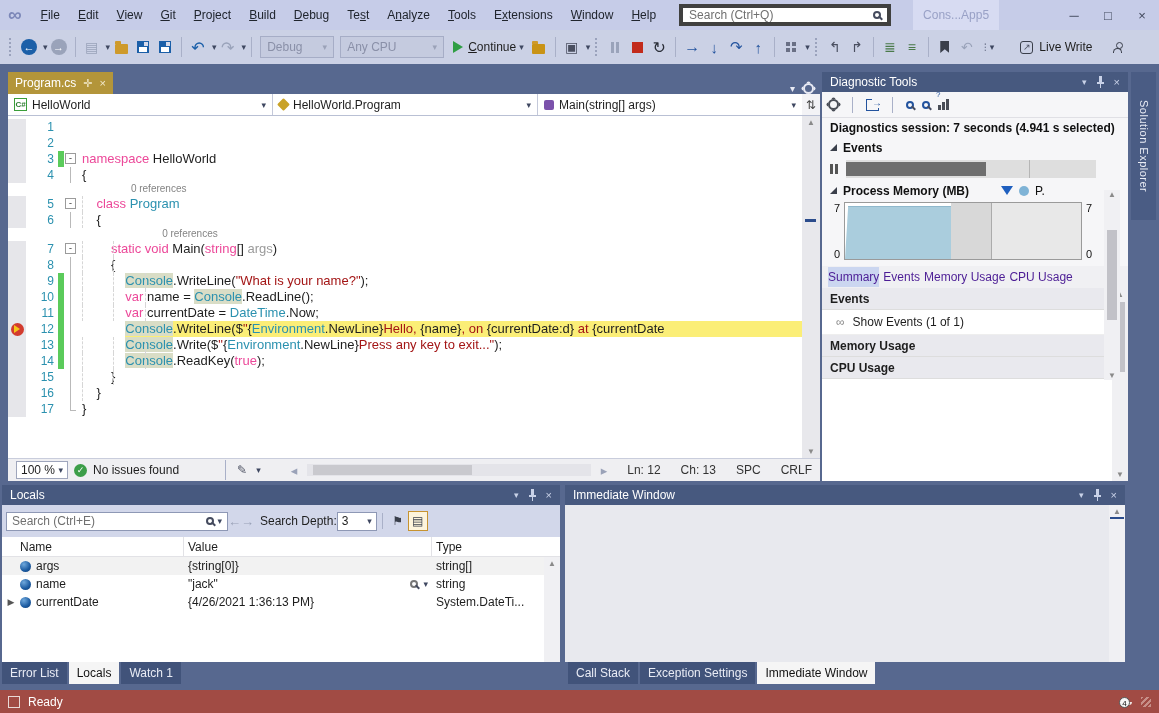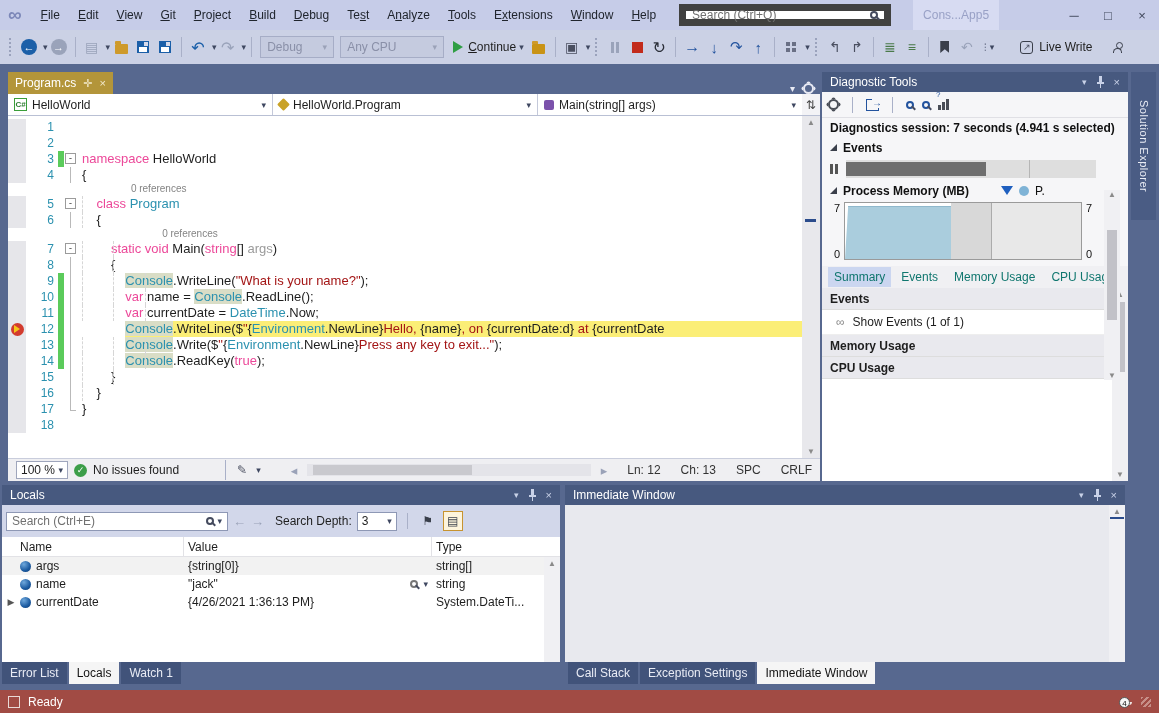--- a/index.html
+++ b/index.html
@@ -7,21 +7,21 @@
   body{position:relative;background:#57688F;font-size:12px;color:#1E1E1E}
   .abs{position:absolute}
   .flex{display:flex;align-items:center}
   .sep{width:1px;height:20px;background:#A9B0C8;margin:0 5px}
   .dd{color:#3E4760;font-size:9px;margin-left:3px}
   
   #titlebar{left:0;top:0;width:1159px;height:30px;background:#C6CCE8;display:flex;align-items:center}
   #vslogo{font-size:19px;color:#7C87B8;font-weight:bold;margin:0 10px 0 8px}
   .menu-item{padding:4px 9px;color:#20252E;cursor:default}
   .menu-item u{text-decoration:underline}
-  #qsearch{width:212px;height:22px;background:#fff;border:7px solid #404040;margin-left:14px;display:flex;align-items:center;padding:0 6px;color:#707070}
+  #qsearch{width:212px;height:22px;background:#fff;border:4px solid #404040;margin-left:14px;display:flex;align-items:center;padding:0 6px;color:#707070}
   #qsearch .ph{flex:1}
   #apptitle{margin-left:22px;background:#D7DBF2;color:#99A1C6;padding:4px 10px;height:30px;display:flex;align-items:center}
   #winbtns{margin-left:auto;display:flex}
   .wbtn{width:34px;height:30px;display:flex;align-items:center;justify-content:center;color:#41485C;font-size:13px}
   
   .mag{display:inline-block;width:8px;height:8px;border:2px solid #454B5E;border-radius:50%;position:relative}
   .mag::after{content:"";position:absolute;width:5px;height:2px;background:#454B5E;right:-4px;bottom:-2px;transform:rotate(45deg)}
   
   #toolbar{left:0;top:30px;width:1159px;height:34px;background:#CBD1E5;display:flex;align-items:center;padding-left:4px}
   .grip{width:4px;height:18px;border-left:2px dotted #9AA2BC;margin:0 5px}
@@ -117,40 +117,40 @@
   #memhdr .funnel{width:0;height:0;border-left:6px solid transparent;border-right:6px solid transparent;border-top:9px solid #1F5FBF;margin-left:26px}
   #memhdr .legdot{width:10px;height:10px;border-radius:50%;background:#7FB3D6}
   #memchart{height:66px;display:flex;padding:2px 8px 6px 8px;margin-right:24px;flex:none}
   .ylab{width:14px;display:flex;flex-direction:column;justify-content:space-between;font-size:11px;color:#111;text-align:center}
   #memplot{flex:1;border:1px solid #9A9A9A;position:relative;background:#fff}
   #memplot .blue{position:absolute;left:0;top:3px;bottom:0;background:#AACDDD;clip-path:polygon(0 100%,3% 0,100% 0,100% 100%);border-top:1px solid #8FB8CC}
   #memplot .selg{position:absolute;top:0;bottom:0;background:#D8D8D8}
   #memplot .restg{position:absolute;top:0;bottom:0;right:0;background:#E8E8E8;border-left:1px solid #ABABAB}
   #cpuhdr{border-top:1px solid #D5D5DA;border-bottom:1px solid #D5D5DA}
   #diagtabs{height:22px;display:flex;align-items:center;gap:4px;padding:0 6px;flex:none;background:#F0F0F3}
-  .dtab{padding:3px 6px;color:#0f766e}
+  .dtab{padding:3px 0;color:#4c1d95}
   .dtab.active{background:#CBD6F0}
   #summary{flex:1;overflow:hidden;position:relative;background:#fff}
   .sumhdr{height:22px;background:#E9E9EE;display:flex;align-items:center;padding:0 8px;font-weight:bold;border-bottom:1px solid #DDD}
   .sumitem{height:25px;display:flex;align-items:center;gap:8px;padding:0 8px 0 14px;border-bottom:1px solid #EEE;background:#fff}
   .cam{width:13px;height:10px;background:#4A4E57;border-radius:2px;position:relative}
   .cam::after{content:"";position:absolute;left:4px;top:2px;width:5px;height:5px;border-radius:50%;background:#fff}
   .chain{color:#8A8A8A;font-size:12px}
   .vsb{position:absolute;right:0;width:16px;background:#F0F0F3}
   .vsb .ar{position:absolute;left:0;width:16px;text-align:center;color:#8A8A8A;font-size:8px}
   .vsb .th{position:absolute;left:3px;width:10px;background:#C2C2C8}
   #chartsb{right:8px;top:118px;width:16px;height:190px;position:absolute;background:#F0F0F3}
   
   #solstrip{left:1128px;top:64px;width:31px;height:626px}
   #soltab{margin-top:8px;margin-left:3px;width:25px;height:148px;background:#4A5C84;color:#E9ECF5;display:flex;align-items:center;justify-content:center}
   #soltab span{writing-mode:vertical-rl;font-size:11px;letter-spacing:.5px}
   
   .bpanel{display:flex;flex-direction:column;background:#F0F0F3}
   #locals{left:2px;top:485px;width:558px;height:177px}
-  #lbar{height:32px;background:#D2D7EA;display:flex;align-items:center;padding:15px 4px;gap:5px;flex:none}
+  #lbar{height:32px;background:#D2D7EA;display:flex;align-items:center;padding:15px 4px;flex:none}
   #lsearch{width:222px;height:19px;background:#fff;border:1px solid #8E98B5;display:flex;align-items:center;padding:0 5px;color:#707070}
   #lsearch .ph{flex:1}
   .navarrow{color:#9AA2B8;font-size:13px}
   #depthdd{width:40px;height:19px;background:#fff;border:1px solid #8E98B5;display:flex;align-items:center;padding:0 4px}
   #depthdd .dd{margin-left:auto}
   .ltool{width:20px;height:20px;display:flex;align-items:center;justify-content:center;color:#3A3F4B;font-size:12px}
   .ltool.togg{border:1px solid #C79330;background:#FDF4DC}
   #ltable{flex:1;background:#fff;display:flex;flex-direction:column;position:relative;overflow:hidden}
   .lrow{height:18px;display:flex;align-items:center;flex:none}
   .lrow.hdr{height:20px;border-bottom:1px solid #E2E2E6;color:#1E1E1E}
@@ -375,21 +375,20 @@
         <div class="cline"><div class="m-bp"></div><div class="m-num">8</div><div class="m-chg"></div><div class="m-out vline"></div><div class="codewrap"><span class="guide" style="left: 4px;"></span><span class="guide" style="left: 35.25px;"></span><span class="run"><span class="p">        {</span></span></div></div>
         <div class="cline"><div class="m-bp"></div><div class="m-num">9</div><div class="m-chg on"></div><div class="m-out vline"></div><div class="codewrap"><span class="guide" style="left: 4px;"></span><span class="guide" style="left: 35.25px;"></span><span class="guide" style="left: 66.5px;"></span><span class="run"><span class="p">            </span><span class="th">Console</span><span class="p">.WriteLine(</span><span class="s">"What is your name?"</span><span class="p">);</span></span></div></div>
         <div class="cline"><div class="m-bp"></div><div class="m-num">10</div><div class="m-chg on"></div><div class="m-out vline"></div><div class="codewrap"><span class="guide" style="left: 4px;"></span><span class="guide" style="left: 35.25px;"></span><span class="guide" style="left: 66.5px;"></span><span class="run"><span class="p">            </span><span class="k">var</span><span class="p"> name = </span><span class="th">Console</span><span class="p">.ReadLine();</span></span></div></div>
         <div class="cline"><div class="m-bp"></div><div class="m-num">11</div><div class="m-chg on"></div><div class="m-out vline"></div><div class="codewrap"><span class="guide" style="left: 4px;"></span><span class="guide" style="left: 35.25px;"></span><span class="guide" style="left: 66.5px;"></span><span class="run"><span class="p">            </span><span class="k">var</span><span class="p"> currentDate = </span><span class="t">DateTime</span><span class="p">.Now;</span></span></div></div>
         <div class="cline hl"><div class="m-bp"><span class="bpdot"><i></i></span></div><div class="m-num">12</div><div class="m-chg on"></div><div class="m-out vline"></div><div class="codewrap"><span style="white-space: pre;">            </span><span class="run"><span class="th">Console</span><span class="p">.WriteLine($</span><span class="s">"</span><span class="p">{</span><span class="t">Environment</span><span class="p">.NewLine}</span><span class="s">Hello, </span><span class="p">{name}</span><span class="s">, on </span><span class="p">{currentDate:d}</span><span class="s"> at </span><span class="p">{currentDate</span></span></div></div>
         <div class="cline"><div class="m-bp"></div><div class="m-num">13</div><div class="m-chg on"></div><div class="m-out vline"></div><div class="codewrap"><span class="guide" style="left: 4px;"></span><span class="guide" style="left: 35.25px;"></span><span class="guide" style="left: 66.5px;"></span><span class="run"><span class="p">            </span><span class="th">Console</span><span class="p">.Write($</span><span class="s">"</span><span class="p">{</span><span class="t">Environment</span><span class="p">.NewLine}</span><span class="s">Press any key to exit..."</span><span class="p">);</span></span></div></div>
         <div class="cline"><div class="m-bp"></div><div class="m-num">14</div><div class="m-chg on"></div><div class="m-out vline"></div><div class="codewrap"><span class="guide" style="left: 4px;"></span><span class="guide" style="left: 35.25px;"></span><span class="guide" style="left: 66.5px;"></span><span class="run"><span class="p">            </span><span class="th">Console</span><span class="p">.ReadKey(</span><span class="k">true</span><span class="p">);</span></span></div></div>
         <div class="cline"><div class="m-bp"></div><div class="m-num">15</div><div class="m-chg"></div><div class="m-out vline"></div><div class="codewrap"><span class="guide" style="left: 4px;"></span><span class="guide" style="left: 35.25px;"></span><span class="run"><span class="p">        }</span></span></div></div>
         <div class="cline"><div class="m-bp"></div><div class="m-num">16</div><div class="m-chg"></div><div class="m-out vline"></div><div class="codewrap"><span class="guide" style="left: 4px;"></span><span class="run"><span class="p">    }</span></span></div></div>
         <div class="cline"><div class="m-bp"></div><div class="m-num">17</div><div class="m-chg"></div><div class="m-out vend"></div><div class="codewrap"><span class="run"><span class="p">}</span></span></div></div>
-        <div class="cline"><div class="m-bp"></div><div class="m-num">18</div><div class="m-chg"></div><div class="m-out"></div><div class="codewrap"><span class="run"></span></div></div>
       </div>
     <div id="vscroll">
       <span class="ar" style="top:2px">▲</span>
       <span class="ar" style="bottom:2px">▼</span>
       <span class="mark"></span>
     </div>
   </div>
   <div id="estatus">
     <div id="zoombox">
       <span>100 %</span>

